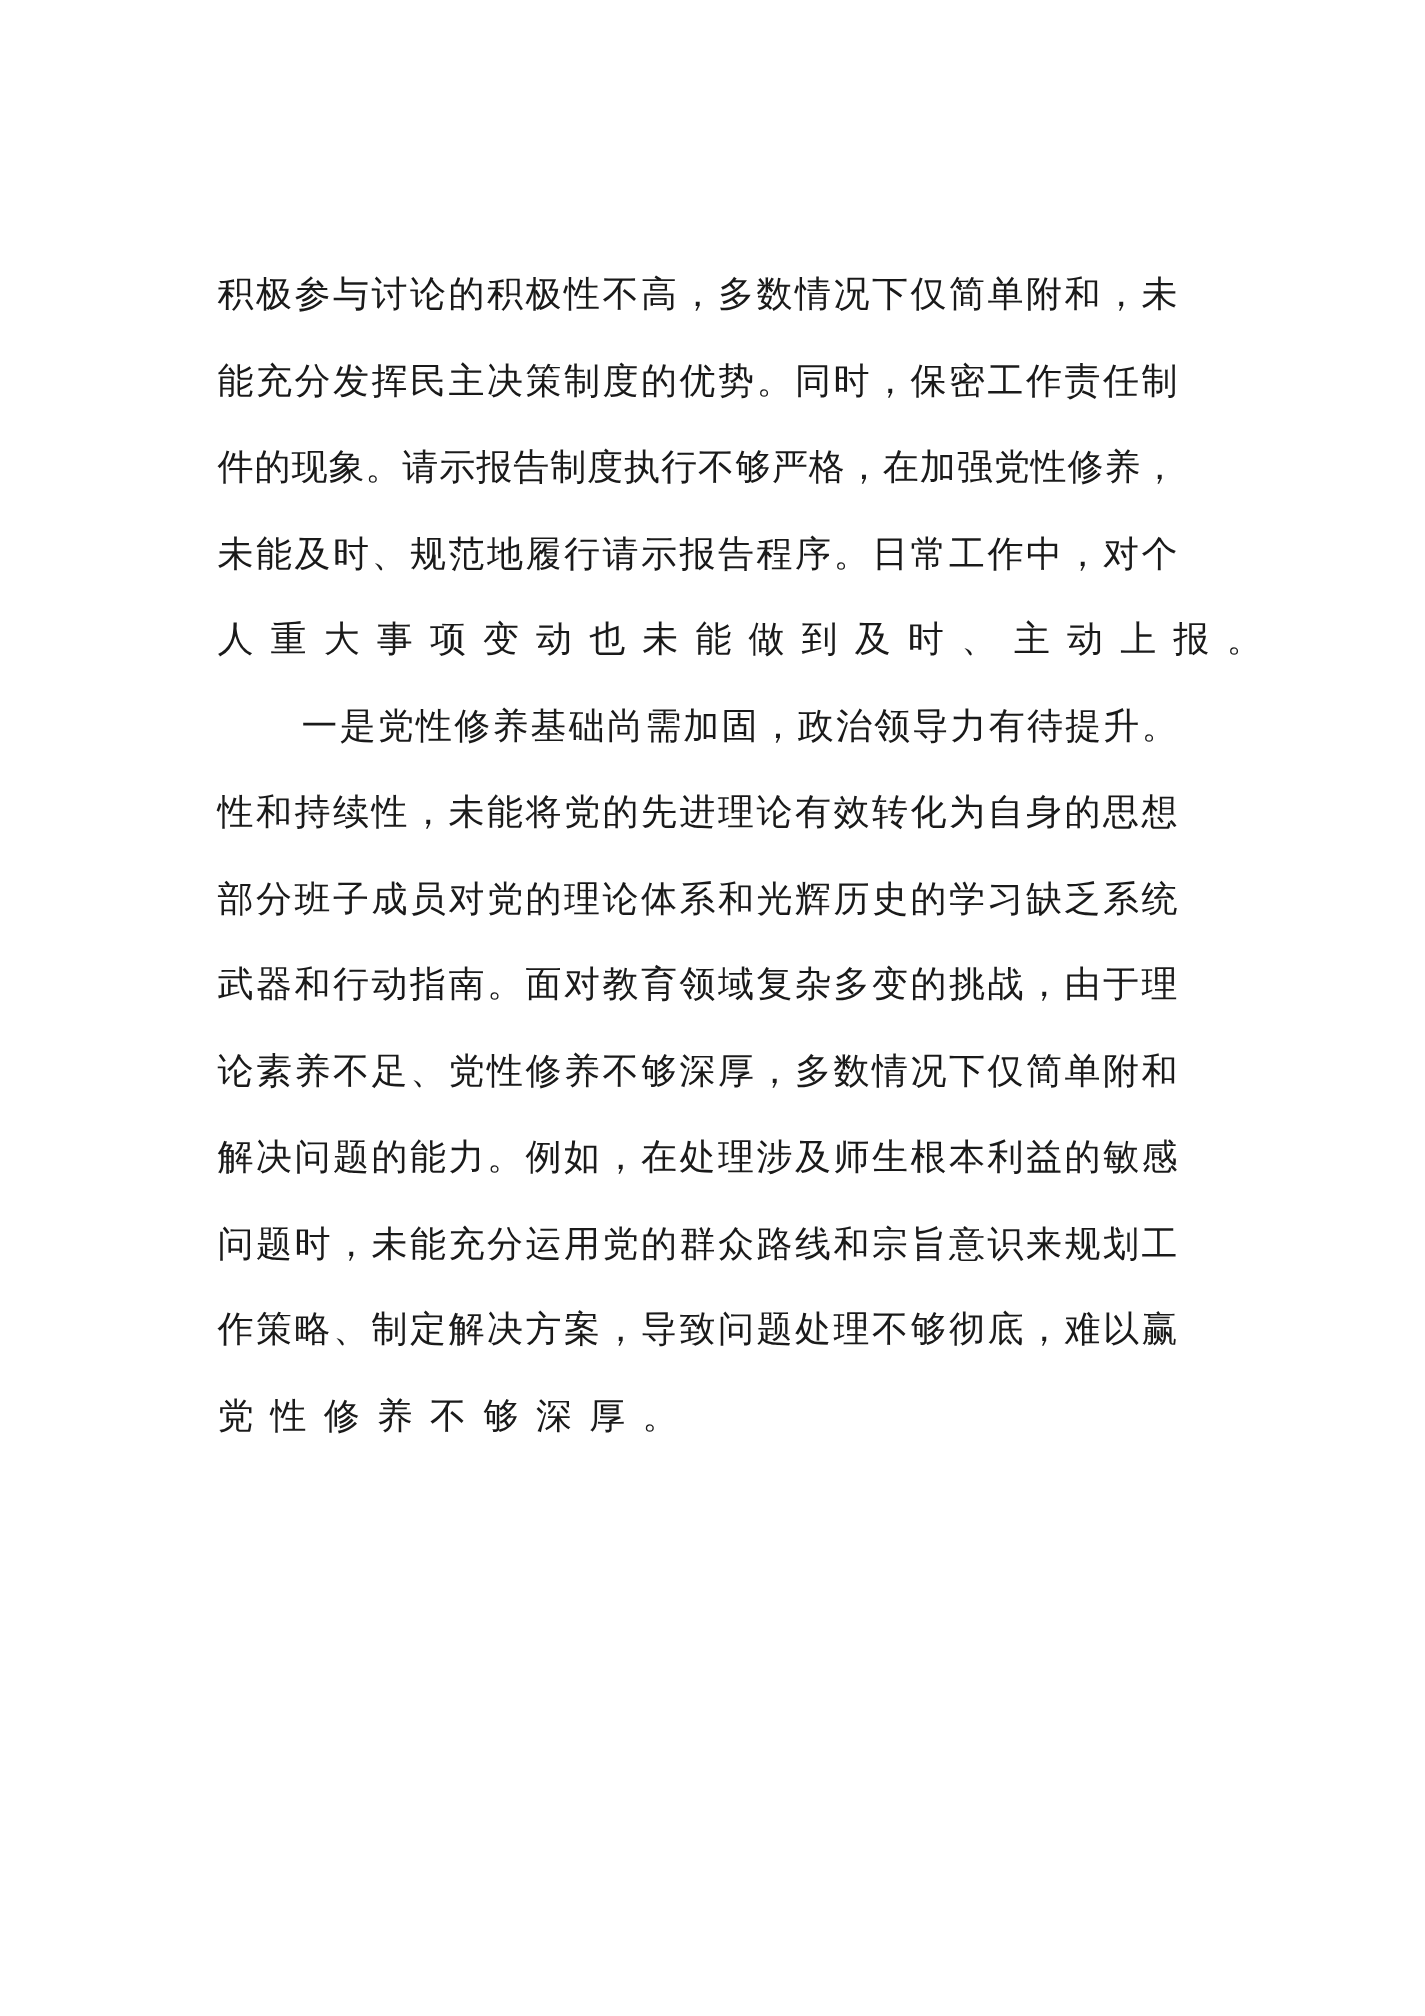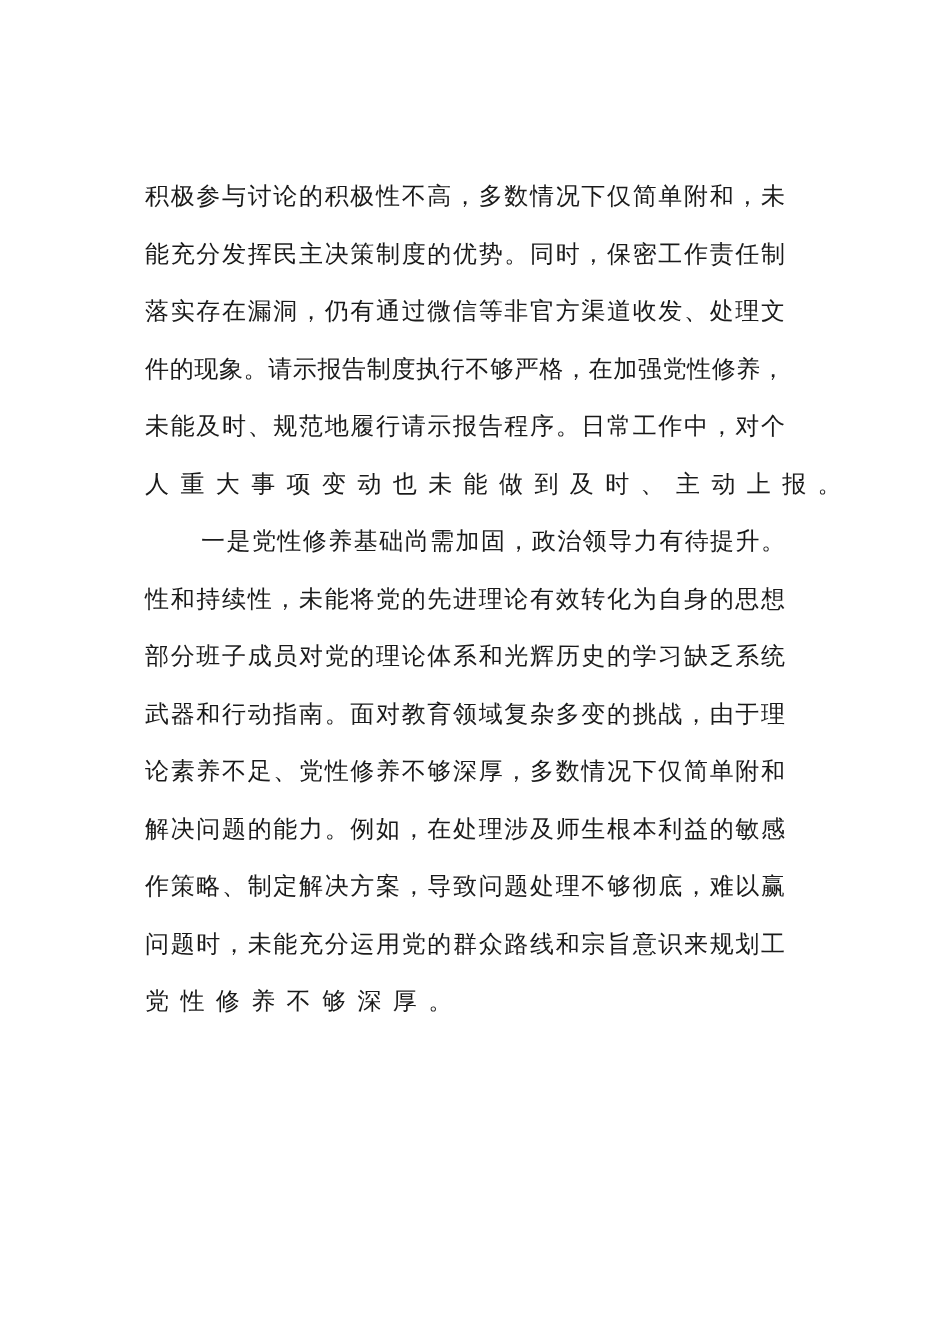--- a/index.html
+++ b/index.html
@@ -22,30 +22,29 @@
   .indent { padding-left: 56px; }
 </style>
 </head>
 <body>
 
 <div class="page">
   <div class="content">
     <div>
       <div class="line justify">积极参与讨论的积极性不高，多数情况下仅简单附和，未</div>
       <div class="line justify">能充分发挥民主决策制度的优势。同时，保密工作责任制</div>
-      <div class="line justify">落实存在漏洞，仍有通过微信等非官方渠道收发、处理文</div>
       <div class="line justify">件的现象。请示报告制度执行不够严格，在加强党性修养，</div>
       <div class="line justify">未能及时、规范地履行请示报告程序。日常工作中，对个</div>
       <div class="line">人重大事项变动也未能做到及时、主动上报。</div>
     </div>
     <div>
       <div class="line justify indent">一是党性修养基础尚需加固，政治领导力有待提升。</div>
       <div class="line justify">性和持续性，未能将党的先进理论有效转化为自身的思想</div>
       <div class="line justify">部分班子成员对党的理论体系和光辉历史的学习缺乏系统</div>
       <div class="line justify">武器和行动指南。面对教育领域复杂多变的挑战，由于理</div>
       <div class="line justify">论素养不足、党性修养不够深厚，多数情况下仅简单附和</div>
       <div class="line justify">解决问题的能力。例如，在处理涉及师生根本利益的敏感</div>
+      <div class="line justify">问题时，未能充分运用党的群众路线和宗旨意识来规划工</div>
       <div class="line justify">作策略、制定解决方案，导致问题处理不够彻底，难以赢</div>
-      <div class="line justify">问题时，未能充分运用党的群众路线和宗旨意识来规划工</div>
       <div class="line">党性修养不够深厚。</div>
     </div>
   </div>
 </div>
 
 </body></html>

